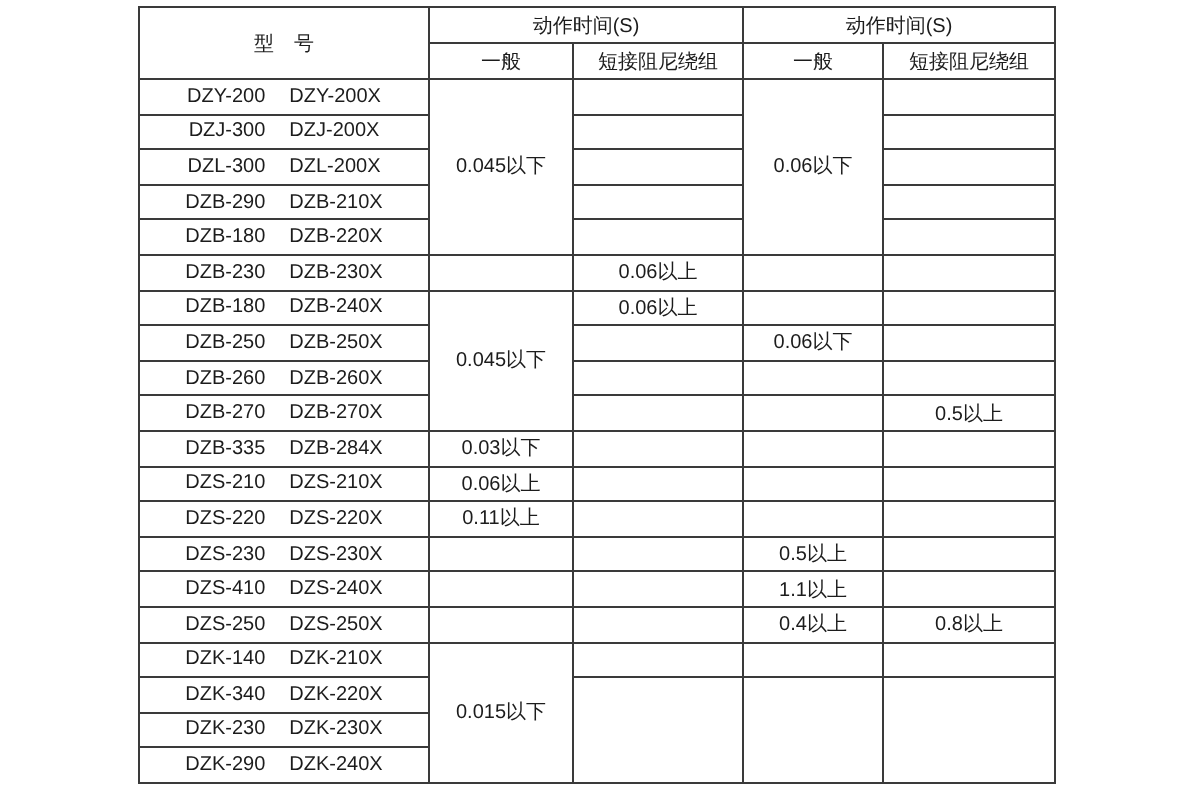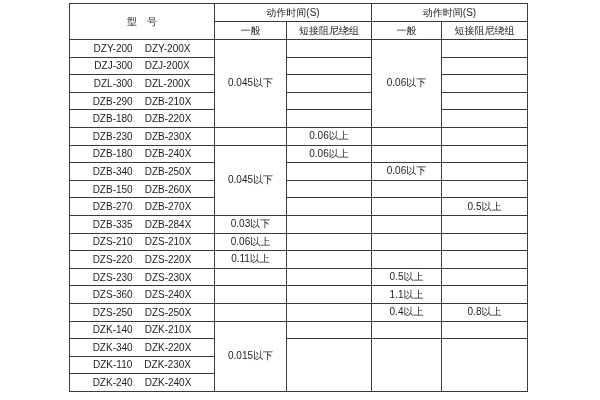--- a/index.html
+++ b/index.html
@@ -145,32 +145,32 @@
             </div>
           </td>
         <td rowspan="4">0.045以下</td>
         <td>0.06以上</td>
         <td></td>
         <td></td>
       </tr>
       <tr>
         <td class="model">
             <div class="pair">
-              <span>DZB-340</span>
+              <span>DZB-250</span>
               <span>DZB-250X</span>
             </div>
           </td>
         <td></td>
         <td>0.06以下</td>
         <td></td>
       </tr>
       <tr>
         <td class="model">
             <div class="pair">
-              <span>DZB-150</span>
+              <span>DZB-260</span>
               <span>DZB-260X</span>
             </div>
           </td>
         <td></td>
         <td></td>
         <td></td>
       </tr>
       <tr>
         <td class="model">
             <div class="pair">
@@ -226,21 +226,21 @@
             </div>
           </td>
         <td></td>
         <td></td>
         <td>0.5以上</td>
         <td></td>
       </tr>
       <tr>
         <td class="model">
             <div class="pair">
-              <span>DZS-360</span>
+              <span>DZS-410</span>
               <span>DZS-240X</span>
             </div>
           </td>
         <td></td>
         <td></td>
         <td>1.1以上</td>
         <td></td>
       </tr>
       <tr>
         <td class="model">
@@ -273,28 +273,28 @@
               <span>DZK-220X</span>
             </div>
           </td>
         <td rowspan="3"></td>
         <td rowspan="3"></td>
         <td rowspan="3"></td>
       </tr>
       <tr>
         <td class="model">
             <div class="pair">
-              <span>DZK-110</span>
+              <span>DZK-230</span>
               <span>DZK-230X</span>
             </div>
           </td>
       </tr>
       <tr>
         <td class="model">
             <div class="pair">
-              <span>DZK-240</span>
+              <span>DZK-290</span>
               <span>DZK-240X</span>
             </div>
           </td>
       </tr>
     </tbody>
   </table>
 </div>
 
 </body></html>

